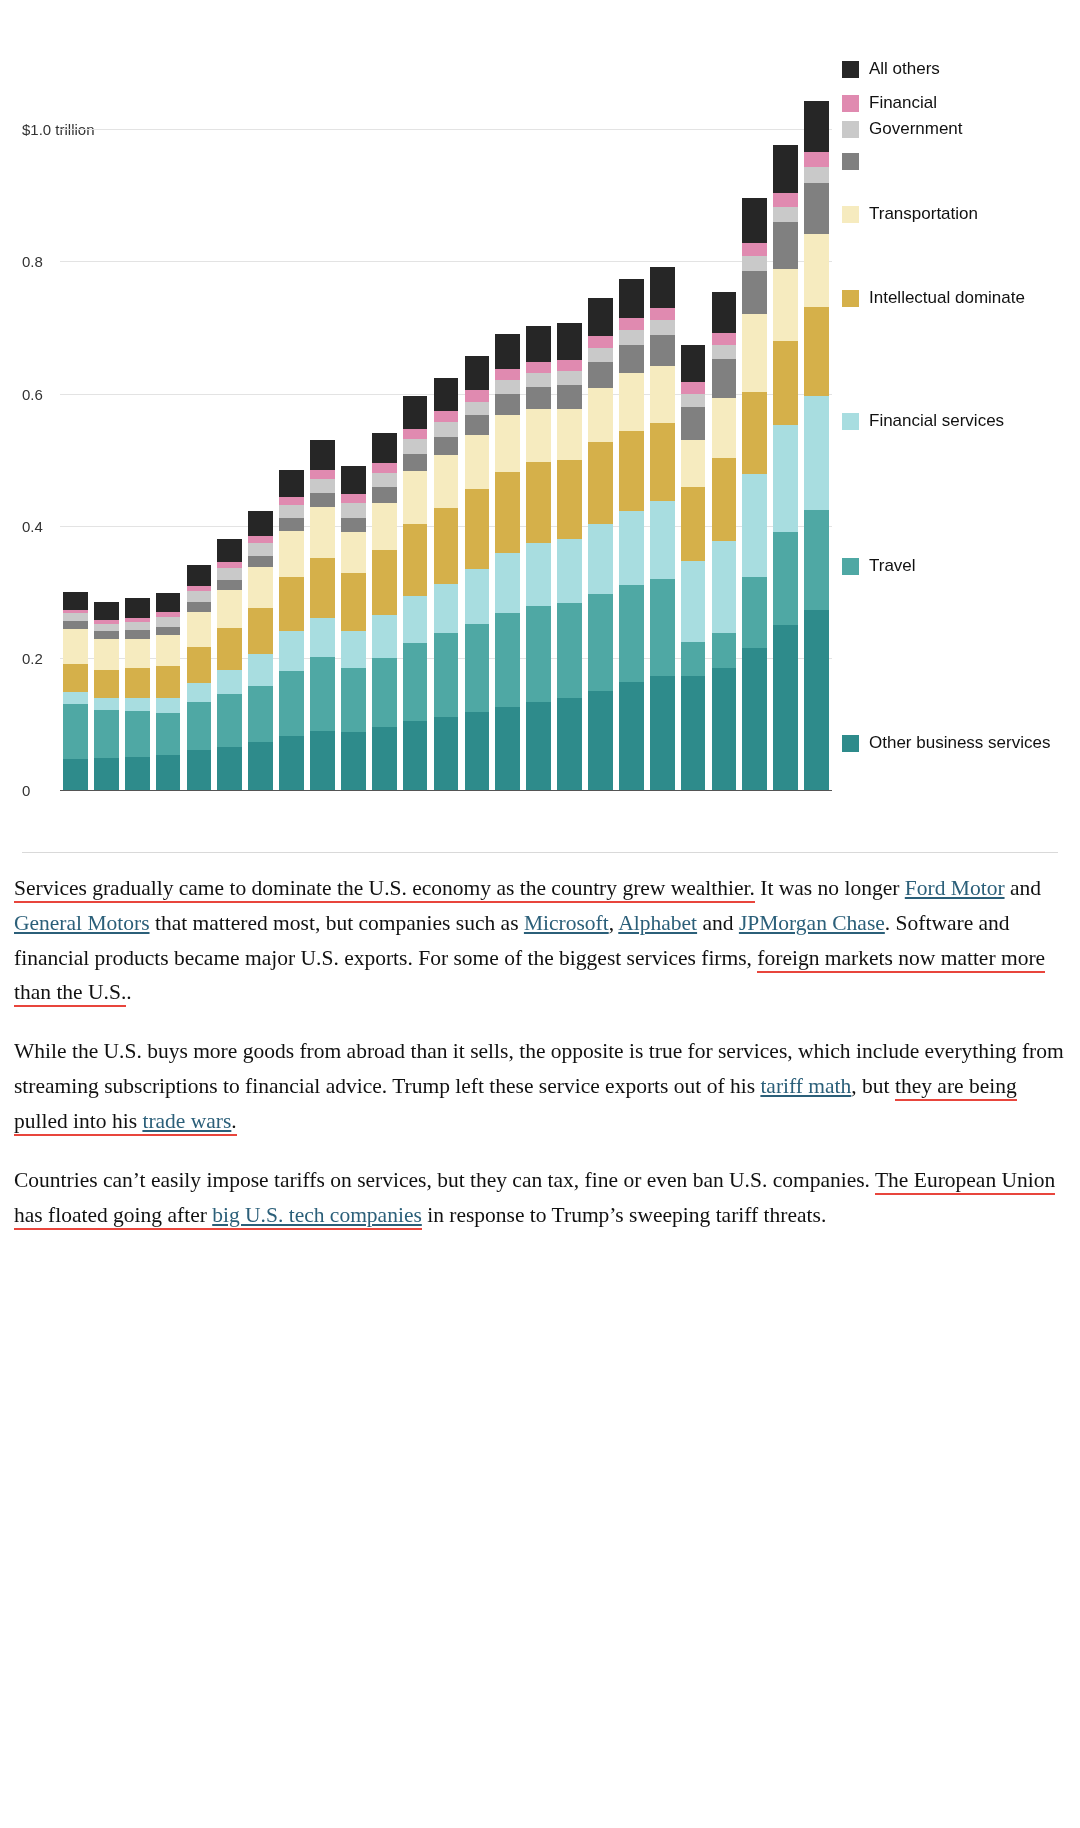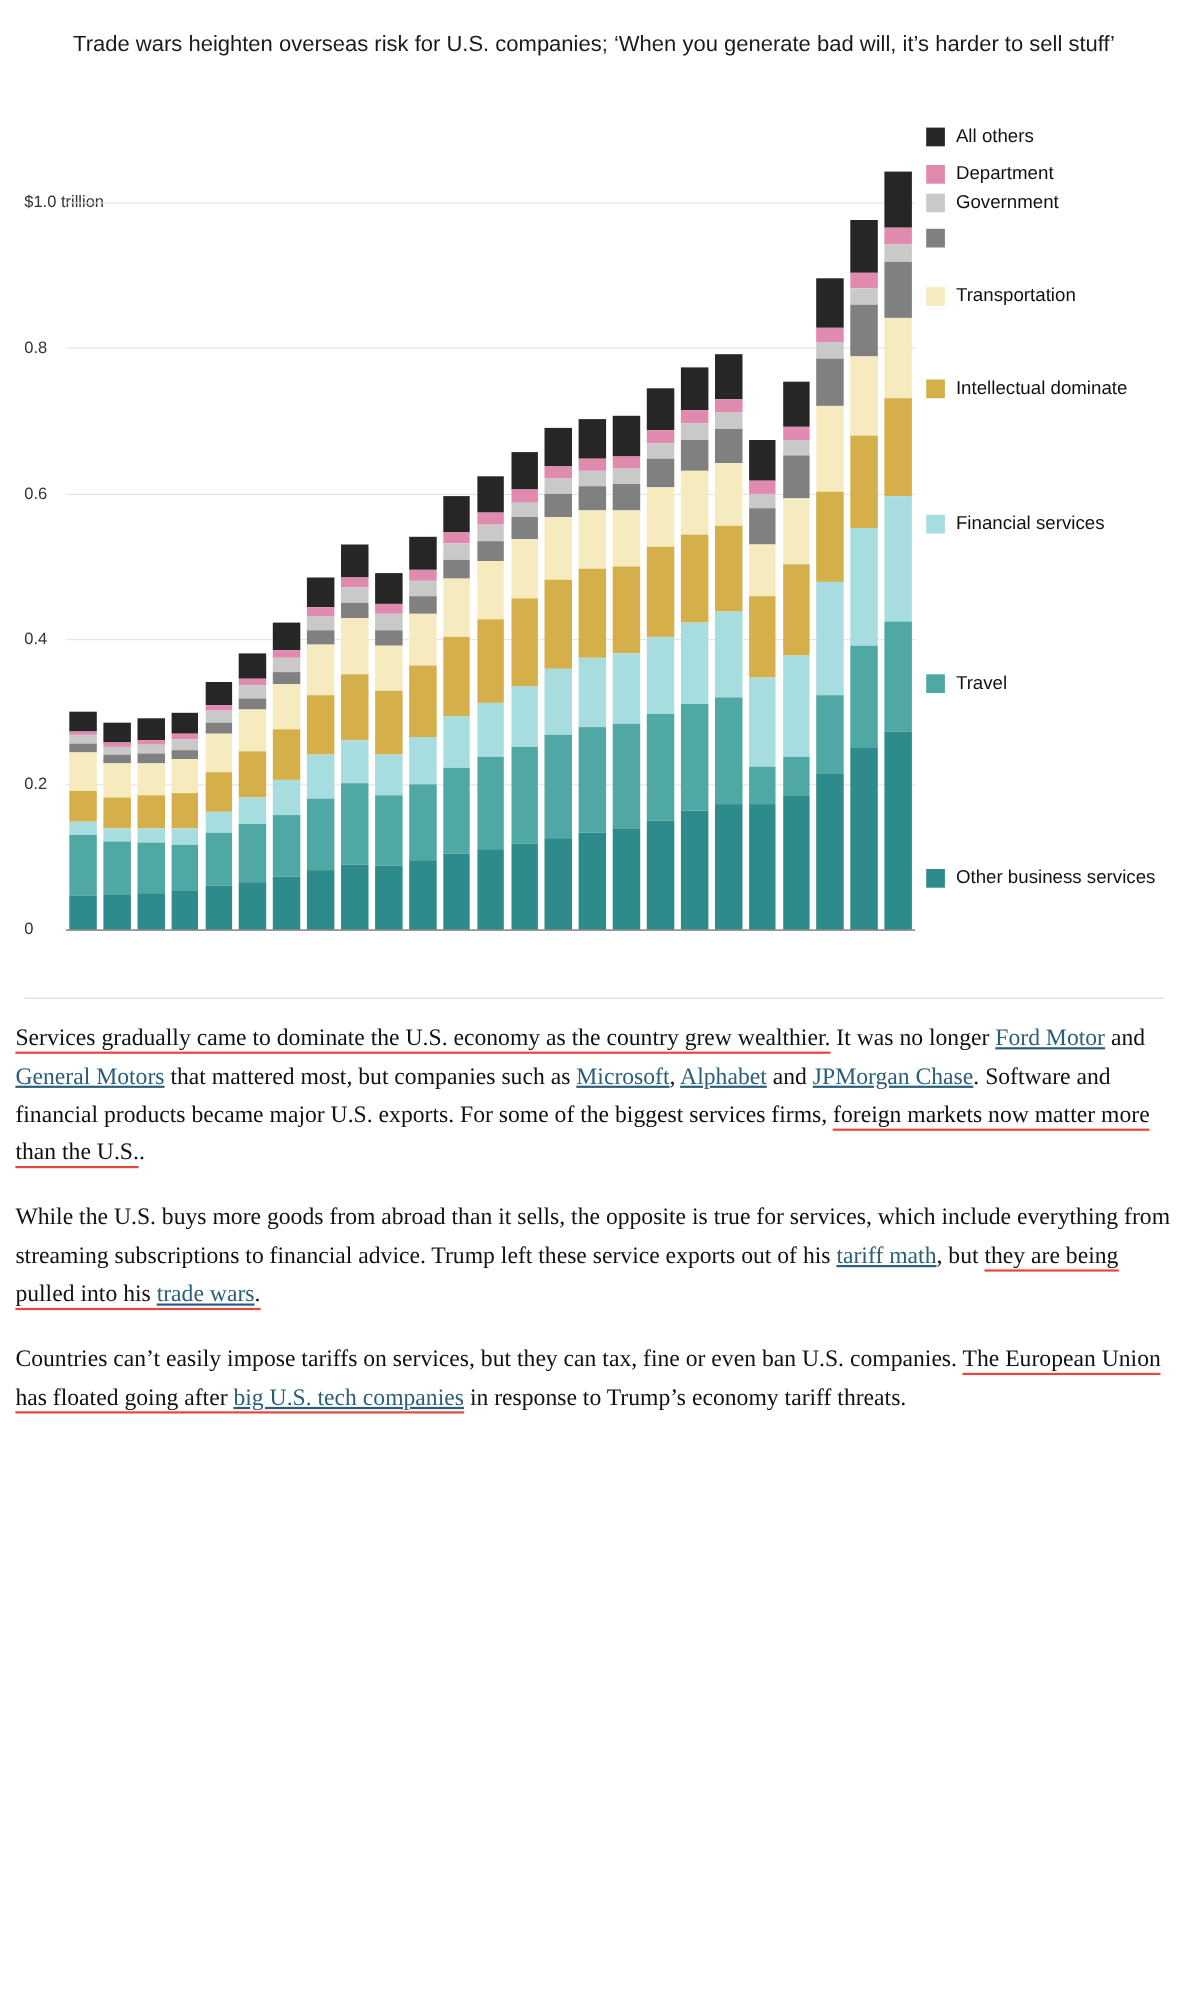--- a/index.html
+++ b/index.html
@@ -150,21 +150,20 @@
     border-bottom: 2px solid #e8453c;
     padding-bottom: 1px;
   }
 </style>
 </head>
 <body>
 
 <div class="page">
 
 
-  <div class="deck">Trade wars heighten overseas risk for U.S. companies; ‘When you generate bad will, it’s harder to sell stuff’</div>
 
   <div class="chart-wrap">
 
     <div class="chart-area">
       <div class="ylabels" id="ylabels">
           <div class="ylab" style="top: 79.2857px; left: 0px;">$1.0 trillion</div>
           <div class="ylab" style="top: 211.429px; left: 0px;">0.8</div>
           <div class="ylab" style="top: 343.571px; left: 0px;">0.6</div>
           <div class="ylab" style="top: 475.714px; left: 0px;">0.4</div>
           <div class="ylab" style="top: 607.857px; left: 0px;">0.2</div>
@@ -457,21 +456,21 @@
           </div>
       </div>
       <div class="xaxis"></div>
       <div class="legend" id="legend">
           <div class="legend-item" style="top: 8px;">
             <span class="swatch" style="background: rgb(38, 38, 38);"></span>
             <span class="legend-label">All others</span>
           </div>
           <div class="legend-item" style="top: 42px;">
             <span class="swatch" style="background: rgb(224, 138, 176);"></span>
-            <span class="legend-label">Department</span>
+            <span class="legend-label">Financial</span>
           </div>
           <div class="legend-item" style="top: 68px;">
             <span class="swatch" style="background: rgb(201, 201, 201);"></span>
             <span class="legend-label">Government</span>
           </div>
           <div class="legend-item" style="top: 100px;">
             <span class="swatch" style="background: rgb(128, 128, 128);"></span>
           </div>
           <div class="legend-item" style="top: 153px;">
             <span class="swatch" style="background: rgb(246, 235, 191);"></span>
@@ -495,16 +494,16 @@
           </div>
         </div>
     </div>
 
     <div class="rule"></div>
   </div>
 
   <div class="body-copy" id="bodycopy">
       <p><span class="hl">Services gradually came to dominate the U.S. economy as the country grew wealthier.</span><span> It was no longer </span><span class="lnk">Ford Motor</span><span> and </span><span class="lnk">General Motors</span><span> that mattered most, but companies such as </span><span class="lnk">Microsoft</span><span>, </span><span class="lnk">Alphabet</span><span> and </span><span class="lnk">JPMorgan Chase</span><span>. Software and financial products became major U.S. exports. For some of the biggest services firms, </span><span class="hl">foreign markets now matter more than the U.S.</span><span>.</span></p>
       <p><span>While the U.S. buys more goods from abroad than it sells, the opposite is true for services, which include everything from streaming subscriptions to financial advice. Trump left these service exports out of his </span><span class="lnk">tariff math</span><span>, but </span><span class="hl">they are being pulled into his </span><span class="lnk hl">trade wars</span><span class="hl">.</span></p>
-      <p><span>Countries can’t easily impose tariffs on services, but they can tax, fine or even ban U.S. companies. </span><span class="hl">The European Union has floated going after </span><span class="lnk hl">big U.S. tech companies</span><span> in response to</span><span> Trump’s economy tariff threats.</span></p>
+      <p><span>Countries can’t easily impose tariffs on services, but they can tax, fine or even ban U.S. companies. </span><span class="hl">The European Union has floated going after </span><span class="lnk hl">big U.S. tech companies</span><span> in response to</span><span> Trump’s sweeping tariff threats.</span></p>
     </div>
 
 </div>
 
 </body></html>

